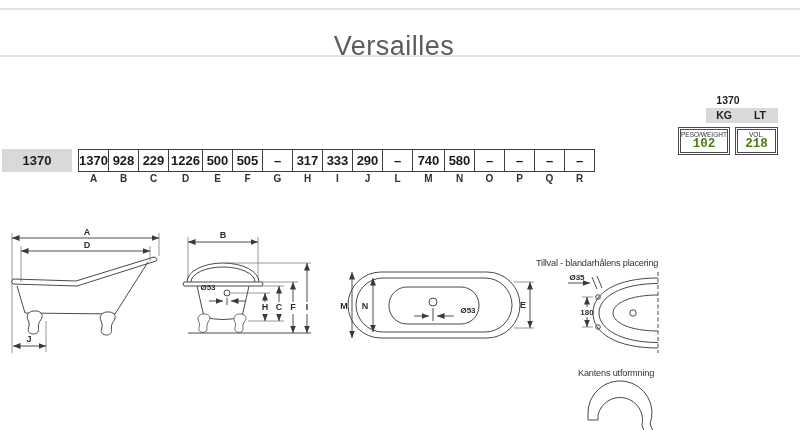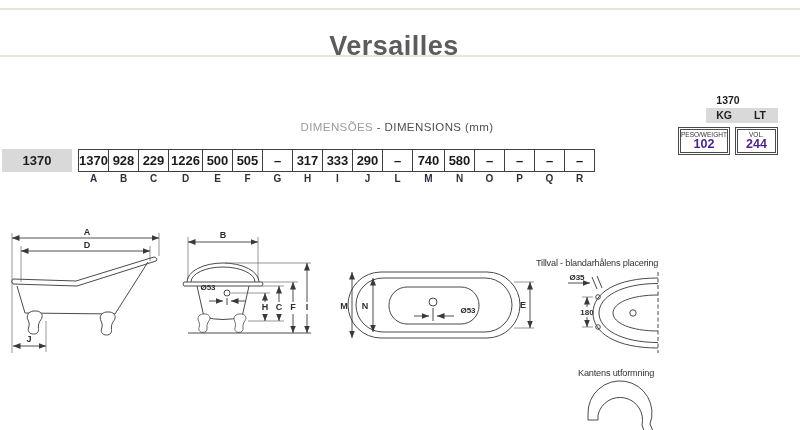--- a/index.html
+++ b/index.html
@@ -4,21 +4,21 @@
 <style>
   :root{
     --table-header-bg:#d9d9d9; --line:#4a4a4a; --rule:#e8e4dc; --title-text:#5c5c5c;
   }
   html,body{margin:0;padding:0;background:#fff;}
   .page{position:relative;width:800px;height:430px;background:#fff;overflow:hidden;
         font-family:"Liberation Sans",sans-serif;color:#222;}
   .rule{position:absolute;left:0;width:800px;height:2px;background:var(--rule);}
   .rule.top{top:8px;} .rule.bottom{top:55px;}
   .page-title{position:absolute;top:13px;left:0;width:788px;text-align:center;
-        font-size:27px;font-weight:700;letter-spacing:.5px;color:var(--title-text);}
+        font-size:27px;font-weight:400;letter-spacing:.5px;color:var(--title-text);}
   .caption{position:absolute;top:121px;left:0;width:794px;text-align:center;
         font-size:11.5px;letter-spacing:.4px;}
   .caption .pt{color:#9b9b9b;} .caption .en{color:#4f4f4f;}
 
   
   .row-label{position:absolute;left:2px;top:149px;width:70px;height:23px;line-height:23px;
         background:var(--table-header-bg);text-align:center;font-size:13px;font-weight:700;color:#1e1e1e;}
   .dims-table{position:absolute;left:78px;top:149px;display:flex;}
   .dim-col{width:31px;margin-left:-1px;display:flex;flex-direction:column;align-items:stretch;}
   .dim-col:first-child{margin-left:0;}
@@ -30,21 +30,21 @@
   
   .spec-box{position:absolute;left:678px;top:94px;width:100px;}
   .spec-model{text-align:center;font-size:10.5px;font-weight:700;color:#1e1e1e;margin-bottom:2px;}
   .spec-head{display:flex;padding-left:28px;}
   .spec-head-cell{flex:1;height:15px;line-height:15px;background:var(--table-header-bg);
         text-align:center;font-size:10.5px;font-weight:700;color:#1e1e1e;}
   .spec-vals{display:flex;gap:5px;margin-top:4px;}
   .spec-val-outer{flex:1;border:1px solid var(--line);padding:1px;background:#fff;}
   .spec-val-inner{border:1px solid var(--line);text-align:center;padding:1px 0;}
   .spec-val-label{font-size:6.5px;color:#333;line-height:7px;}
-  .spec-val-num{font-size:12.5px;font-weight:700;color:#4c1d95;line-height:13px;}
+  .spec-val-num{font-size:12.5px;font-weight:700;color:#4d7c0f;line-height:13px;font-family:Liberation Mono, monospace;}
 
   
   svg.drawings{position:absolute;left:0;top:225px;}
   .ol{stroke:var(--line);stroke-width:1;fill:none;}
   .olf{stroke:var(--line);stroke-width:1;fill:#fff;}
   .dl{stroke:#3a3a3a;stroke-width:.9;fill:none;}
   .xl{stroke:#6a6a6a;stroke-width:.7;fill:none;}
   .dsh{stroke:#4a4a4a;stroke-width:1;fill:none;stroke-dasharray:4 2.5;}
   text{font-family:"Liberation Sans",sans-serif;}
   .dimtxt{font-size:9px;font-weight:600;fill:#2e2e2e;text-anchor:middle;}
@@ -53,24 +53,20 @@
 </style>
 </head>
 <body>
 
 <div class="page">
 
   <div class="rule top"></div>
   <h1 class="page-title">Versailles</h1>
   <div class="rule bottom"></div>
 
-  <div class="caption">
-    <span class="pt">DIMENSÕES</span>
-    <span class="en">- DIMENSIONS (mm)</span>
-  </div>
 
   <div class="row-label">1370</div>
 
   <div class="dims-table">
     <div class="dim-col">
         <div class="dim-val">1370</div>
         <div class="dim-letter">A</div>
       </div>
     <div class="dim-col">
         <div class="dim-val">928</div>
@@ -147,21 +143,21 @@
     <div class="spec-vals">
       <div class="spec-val-outer">
         <div class="spec-val-inner">
           <div class="spec-val-label">PESO/WEIGHT</div>
           <div class="spec-val-num">102</div>
         </div>
       </div>
       <div class="spec-val-outer">
         <div class="spec-val-inner">
           <div class="spec-val-label">VOL.</div>
-          <div class="spec-val-num">244</div>
+          <div class="spec-val-num">218</div>
         </div>
       </div>
     </div>
   </div>
 
   <svg class="drawings" width="800" height="205" viewBox="0 0 800 205">
     <defs>
       <marker id="ah" markerWidth="8" markerHeight="6" refX="7.5" refY="3" orient="auto-start-reverse" markerUnits="userSpaceOnUse">
         <path d="M0,0 L7.5,3 L0,6 Z" fill="#3a3a3a"></path>
       </marker>

